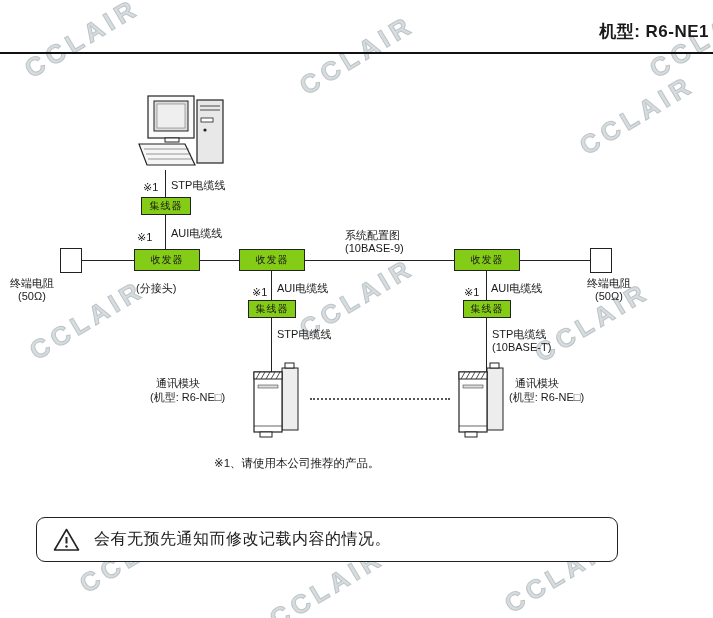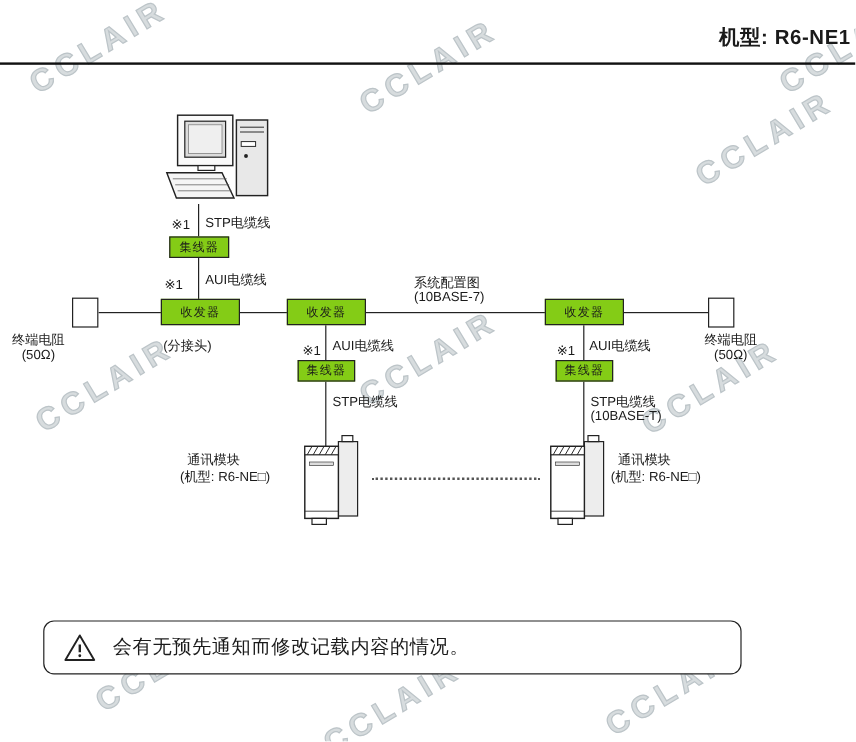--- a/index.html
+++ b/index.html
@@ -98,21 +98,21 @@
   <span class="lbl center" style="left:7px;top:290px;width:50px">(50Ω)</span>
   <span class="lbl center" style="left:583px;top:276px;width:52px">终端电阻</span>
   <span class="lbl center" style="left:583px;top:290px;width:52px">(50Ω)</span>
 
   <div class="dbox" style="left:134px;top:249px;width:66px;height:22px">收发器</div>
   <div class="dbox" style="left:239px;top:249px;width:66px;height:22px">收发器</div>
   <div class="dbox" style="left:454px;top:249px;width:66px;height:22px">收发器</div>
   <span class="lbl" style="left:136px;top:281px">(分接头)</span>
 
   <span class="lbl" style="left:345px;top:228px">系统配置图</span>
-  <span class="lbl" style="left:345px;top:242px">(10BASE-7)</span>
+  <span class="lbl" style="left:345px;top:242px">(10BASE-9)</span>
 
   <span class="lbl" style="left:252px;top:286px">※1</span>
   <span class="lbl" style="left:277px;top:281px">AUI电缆线</span>
   <div class="dbox" style="left:248px;top:300px;width:48px;height:18px">集线器</div>
   <span class="lbl" style="left:277px;top:327px">STP电缆线</span>
 
   <span class="lbl" style="left:464px;top:286px">※1</span>
   <span class="lbl" style="left:491px;top:281px">AUI电缆线</span>
   <div class="dbox" style="left:463px;top:300px;width:48px;height:18px">集线器</div>
   <span class="lbl" style="left:492px;top:327px">STP电缆线</span>
@@ -139,20 +139,21 @@
     <rect x="14" y="72" width="12" height="5" fill="#fff" stroke="#222" stroke-width="1"></rect>
   </svg>
 
   <span class="lbl" style="left:156px;top:376px">通讯模块</span>
   <span class="lbl" style="left:150px;top:390px">(机型: R6-NE□)</span>
   <span class="lbl" style="left:515px;top:376px">通讯模块</span>
   <span class="lbl" style="left:509px;top:390px">(机型: R6-NE□)</span>
 
   <div class="dotline" style="left:310px;top:398px;width:140px"></div>
 
+  <div class="notes" style="left:214px;top:455px">※1、请使用本公司推荐的产品。</div>
 
   <div class="notice-box">
     <svg class="warn" width="27" height="24" viewBox="0 0 27 24">
       <polygon points="13.5,1.5 25.5,22 1.5,22" fill="#fff" stroke="#222" stroke-width="1.6" stroke-linejoin="round"></polygon>
       <line x1="13.5" y1="9" x2="13.5" y2="15.5" stroke="#222" stroke-width="2"></line>
       <circle cx="13.5" cy="18.5" r="1.2" fill="#222"></circle>
     </svg>
     <span class="notice-text">会有无预先通知而修改记载内容的情况。</span>
   </div>
 

